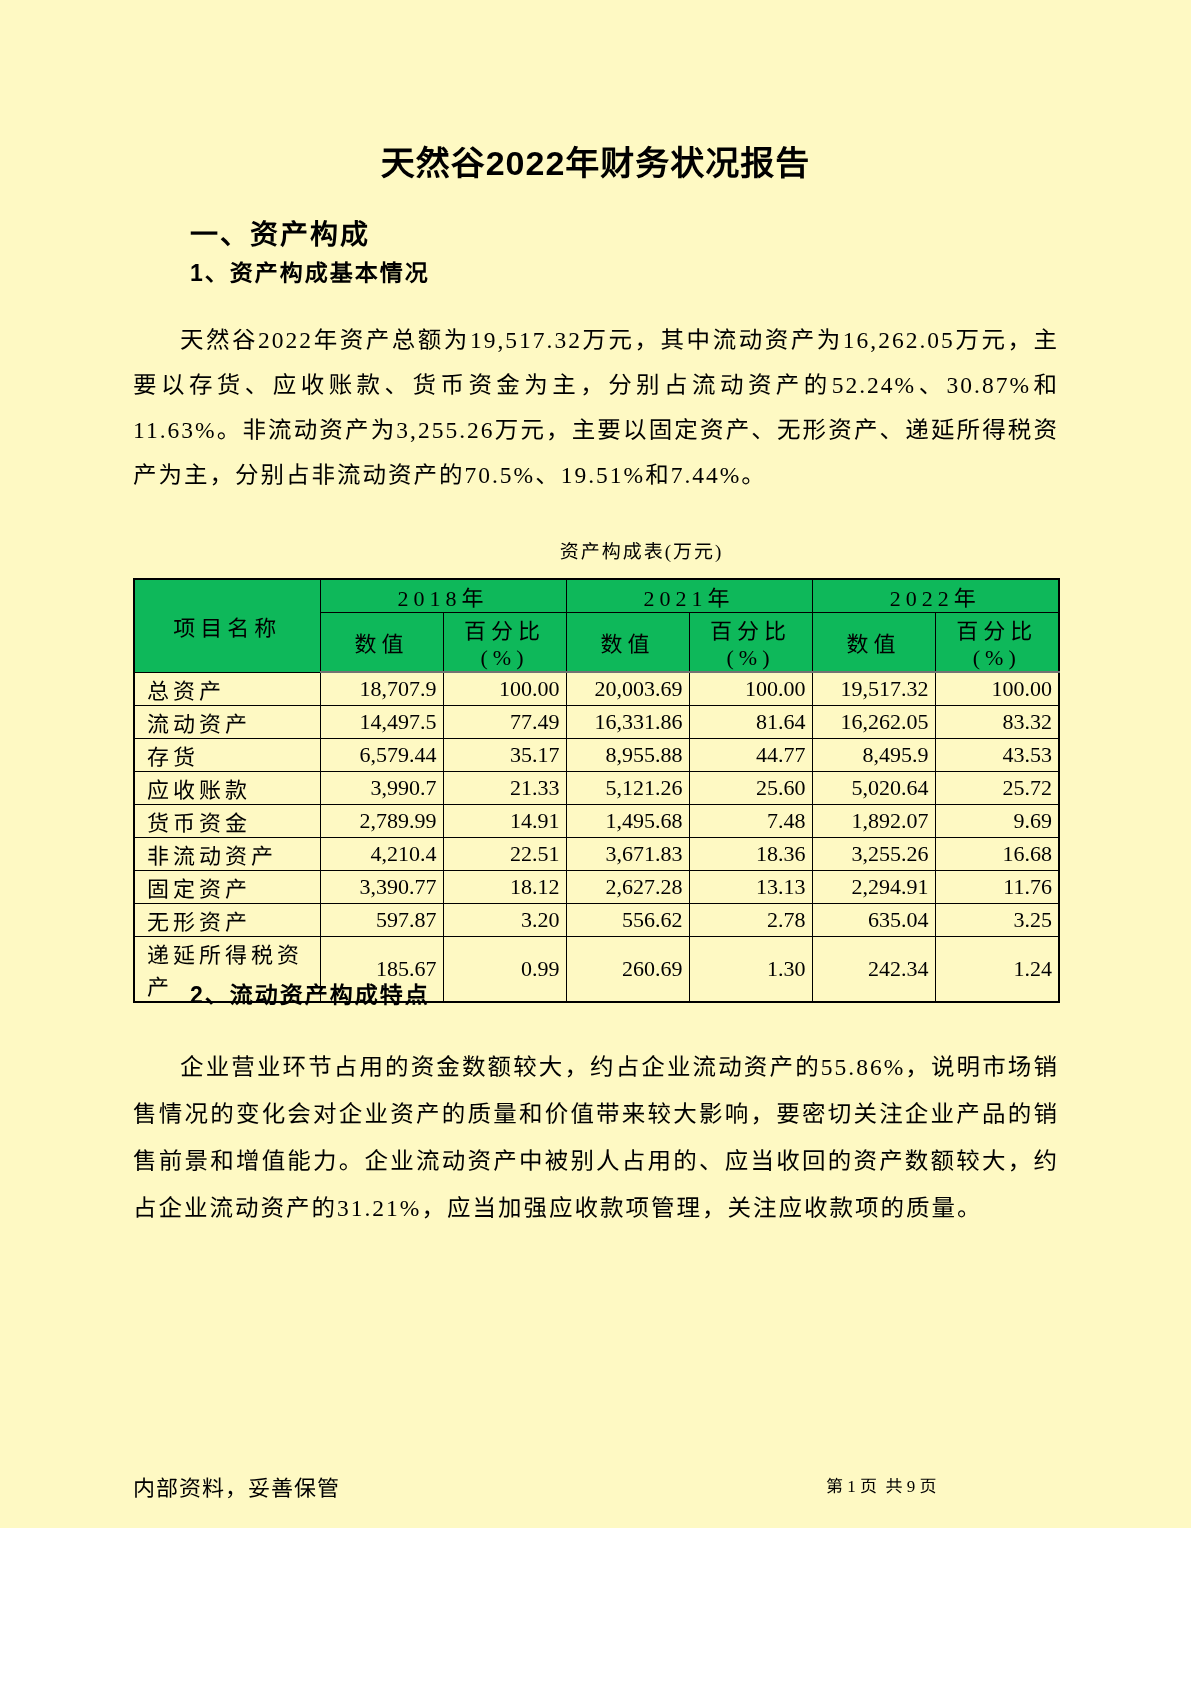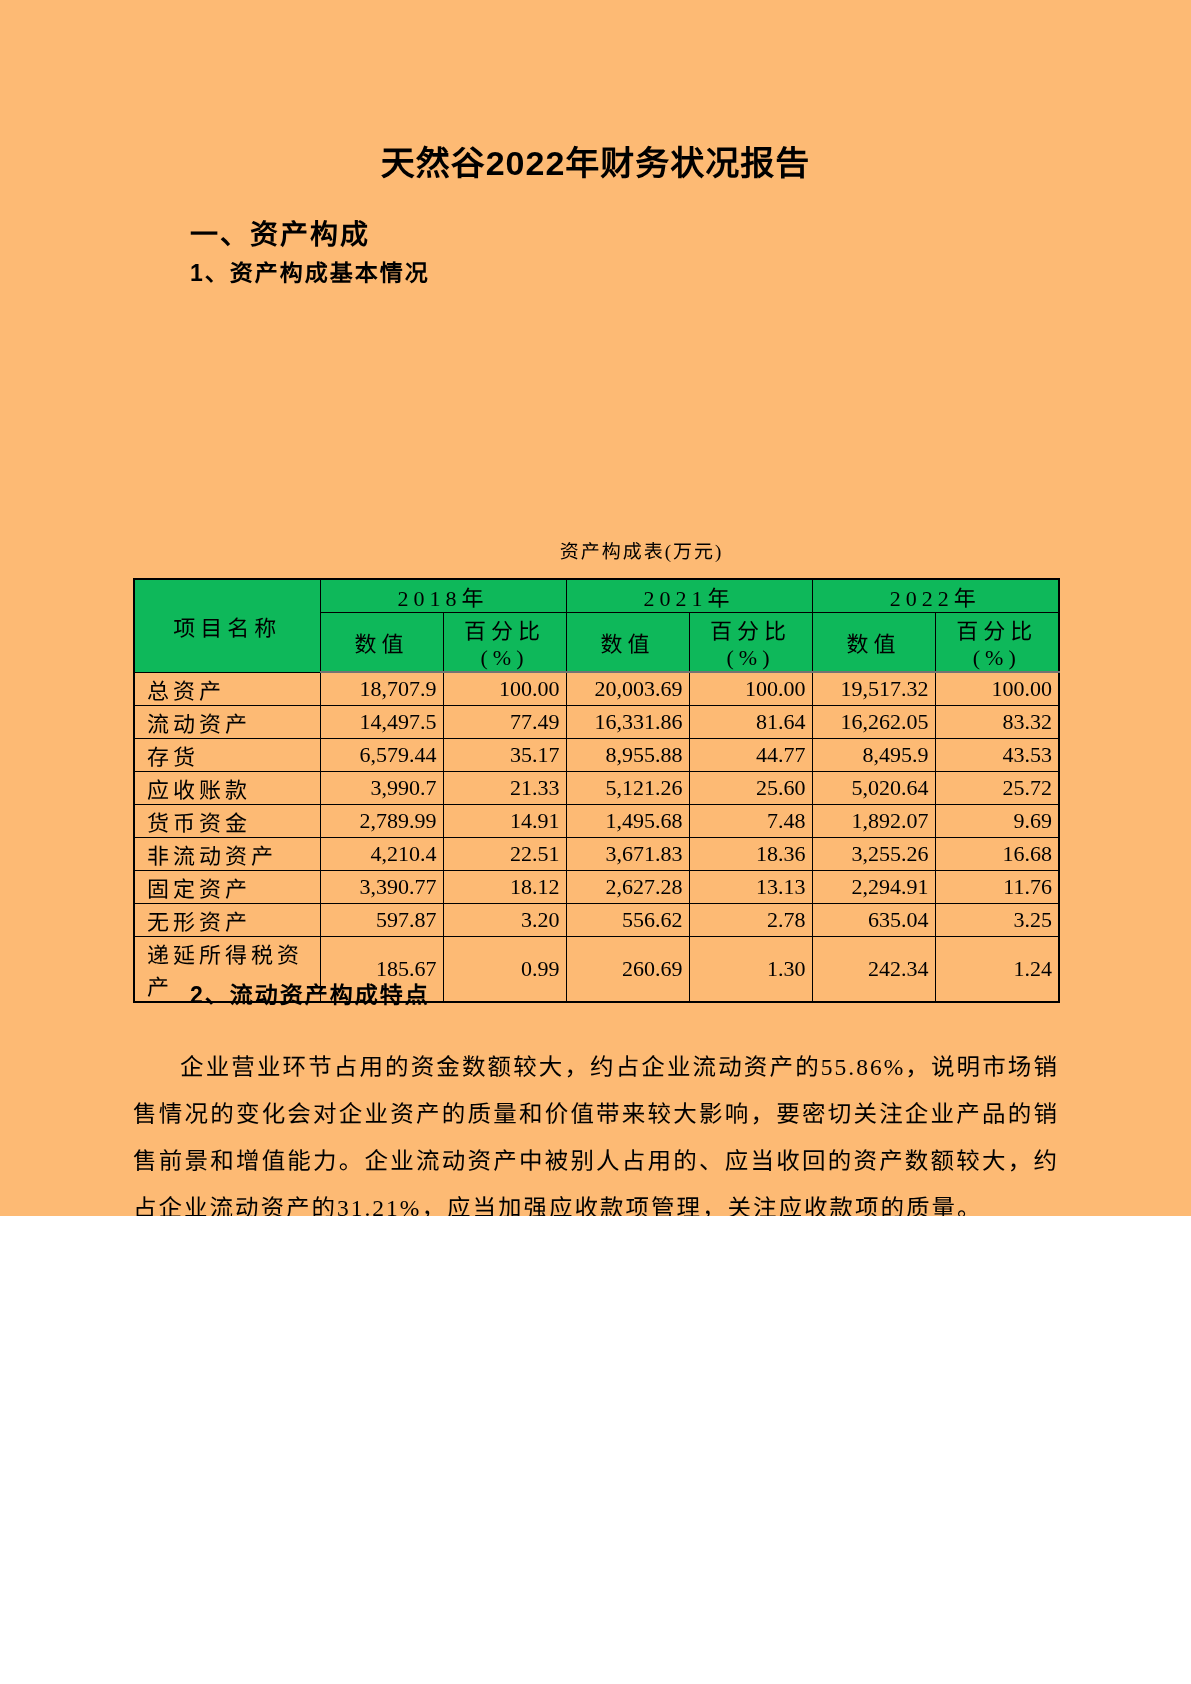--- a/index.html
+++ b/index.html
@@ -2,22 +2,22 @@
 <html lang="zh-CN" style="--table-green: #0eb85a;"><head>
 <meta charset="utf-8">
 <style>
   :root{
     --table-green:#0eb85a;
   }
   html,body{margin:0;padding:0;background:#ffffff;}
   .page{
     position:relative;
     width:1191px;
-    height:1216px;
-    background:#fdba74;
+    height:1528px;
+    background:#fef9c3;
     color:#000;
     font-family:"Liberation Serif", serif;
     overflow:hidden;
   }
   .doc-title{
     position:absolute;
     top:136px;
     left:0;
     width:100%;
     text-align:center;
@@ -121,20 +121,21 @@
 <body>
 
 <div class="page">
 
   <div class="doc-title">天然谷2022年财务状况报告</div>
 
   <div class="heading-1">一、资产构成</div>
 
   <div class="heading-2 sub1">1、资产构成基本情况</div>
 
+  <div class="para p1">天然谷2022年资产总额为19,517.32万元，其中流动资产为16,262.05万元，主要以存货、应收账款、货币资金为主，分别占流动资产的52.24%、30.87%和11.63%。非流动资产为3,255.26万元，主要以固定资产、无形资产、递延所得税资产为主，分别占非流动资产的70.5%、19.51%和7.44%。</div>
 
   <div class="table-caption">资产构成表(万元)</div>
 
   <table class="asset-table">
     <colgroup>
       <col style="width:186px">
       <col style="width:123px">
         <col style="width:123px">
       <col style="width:123px">
         <col style="width:123px">

